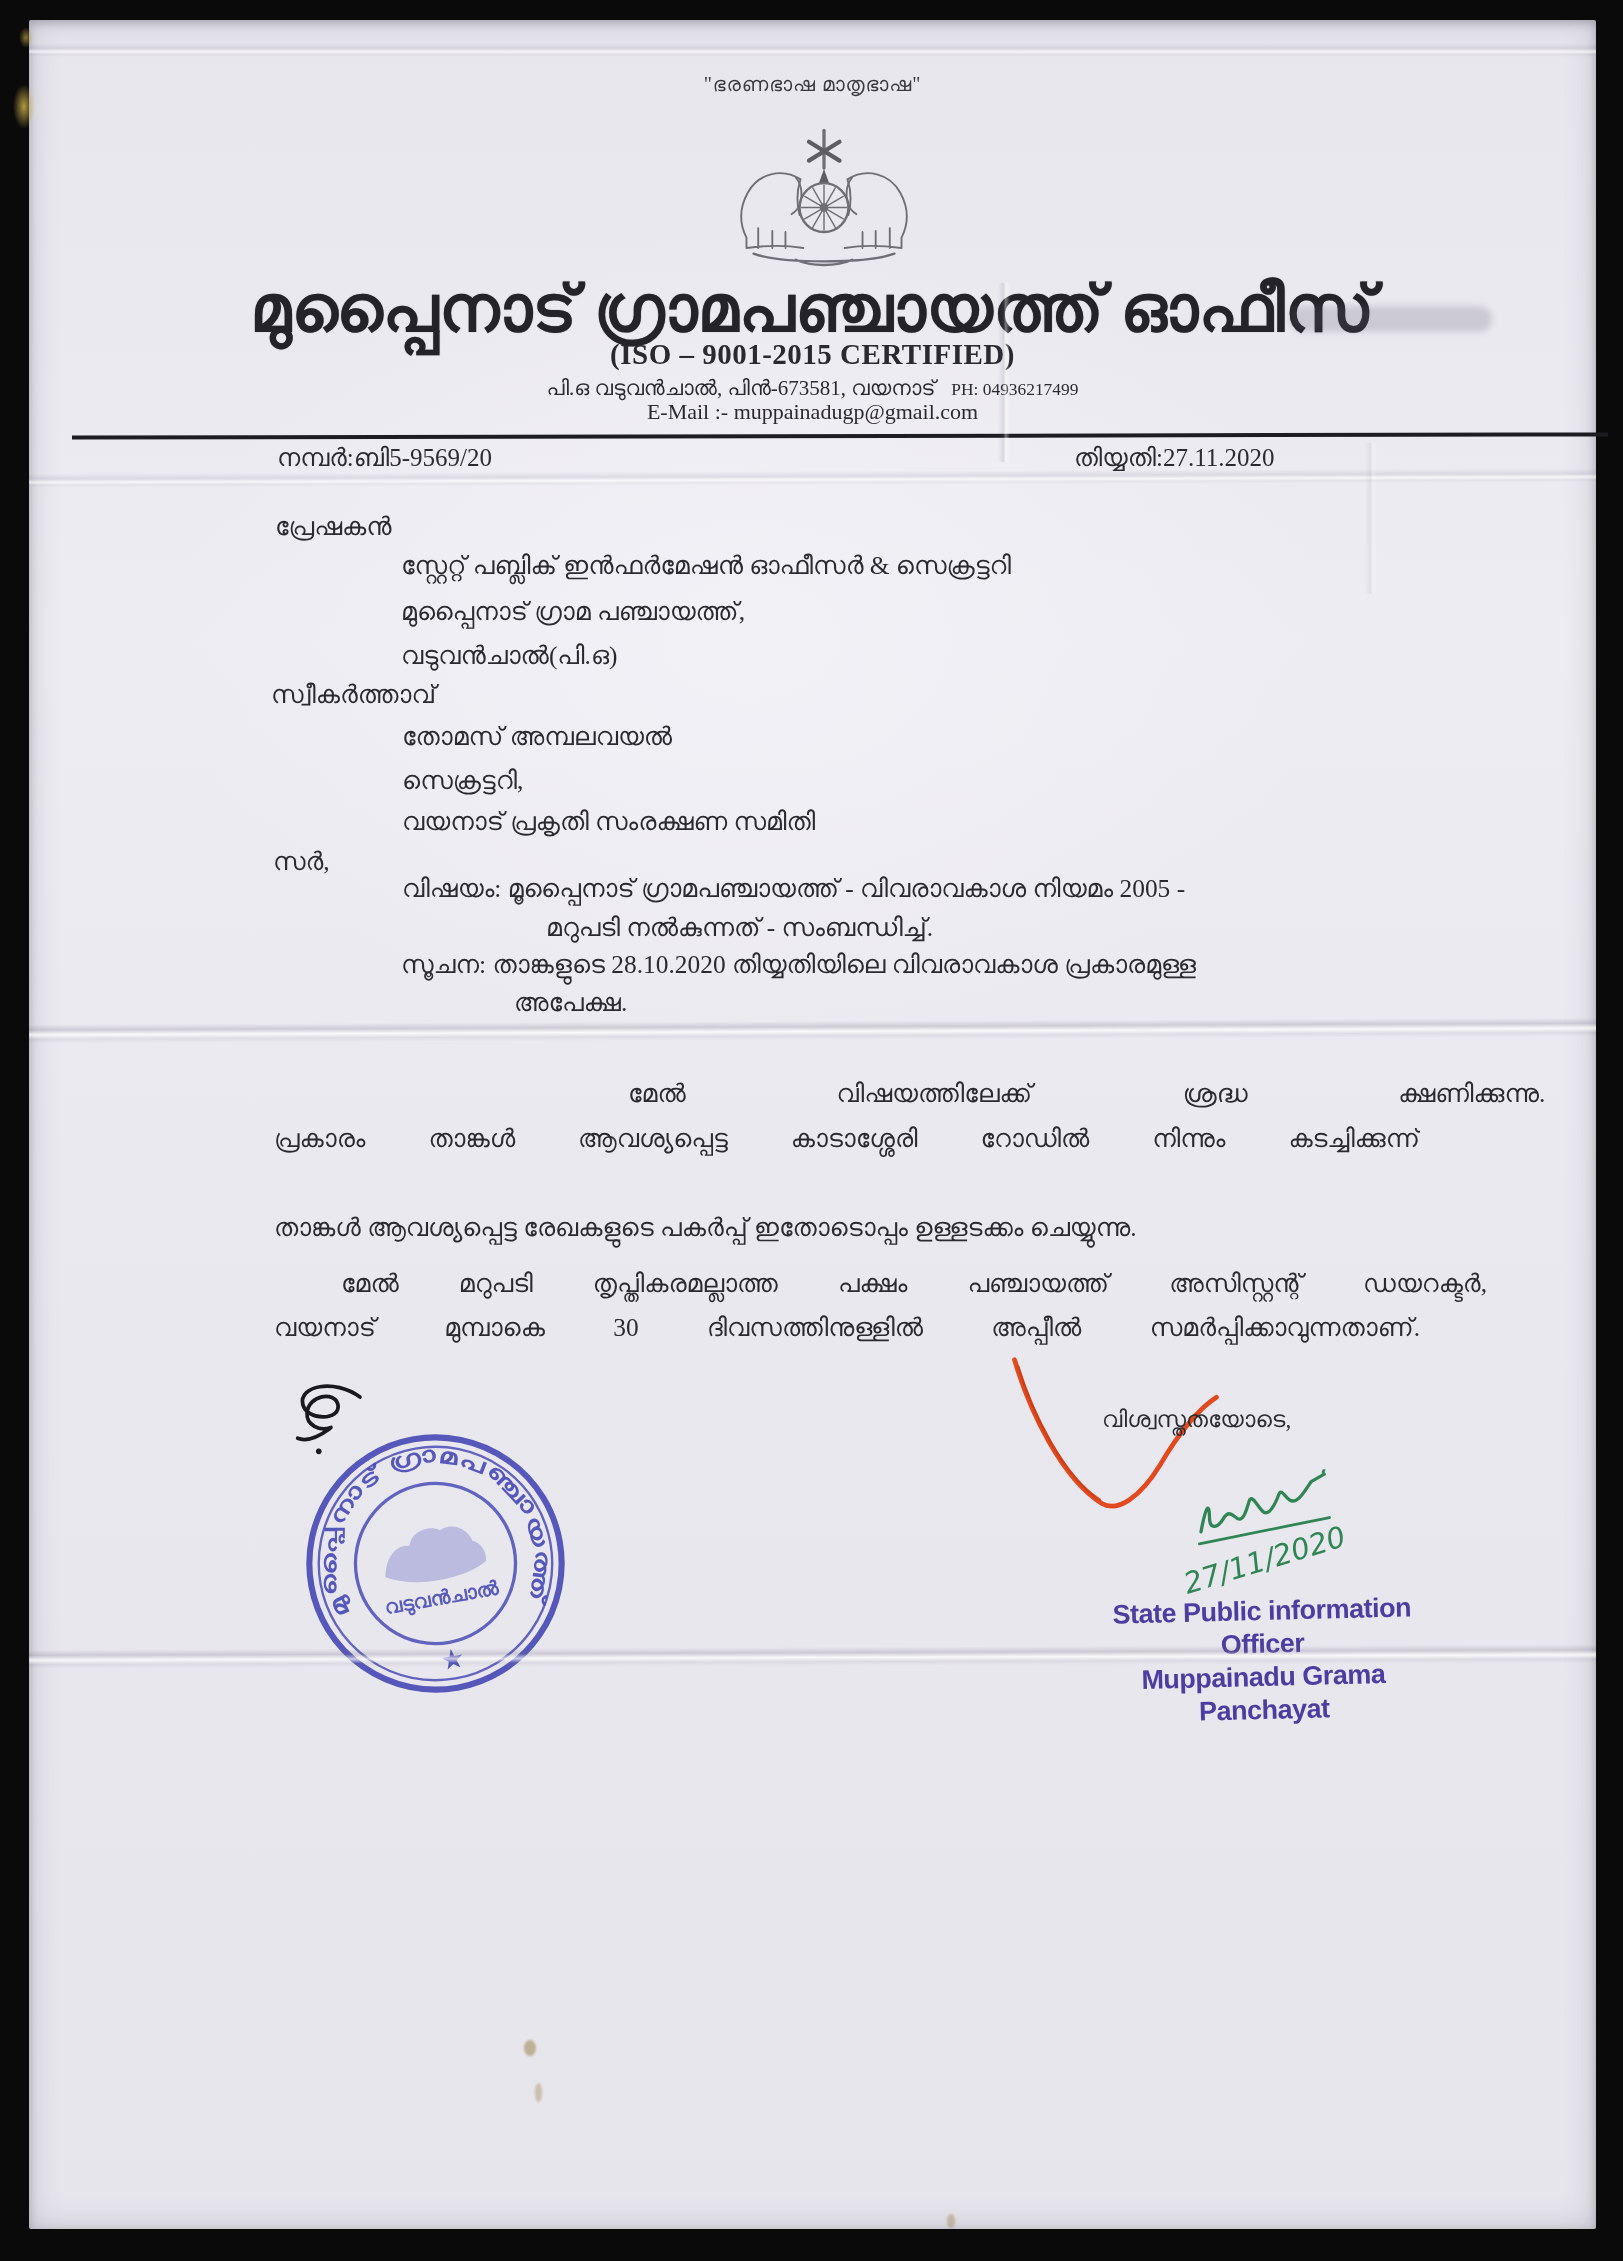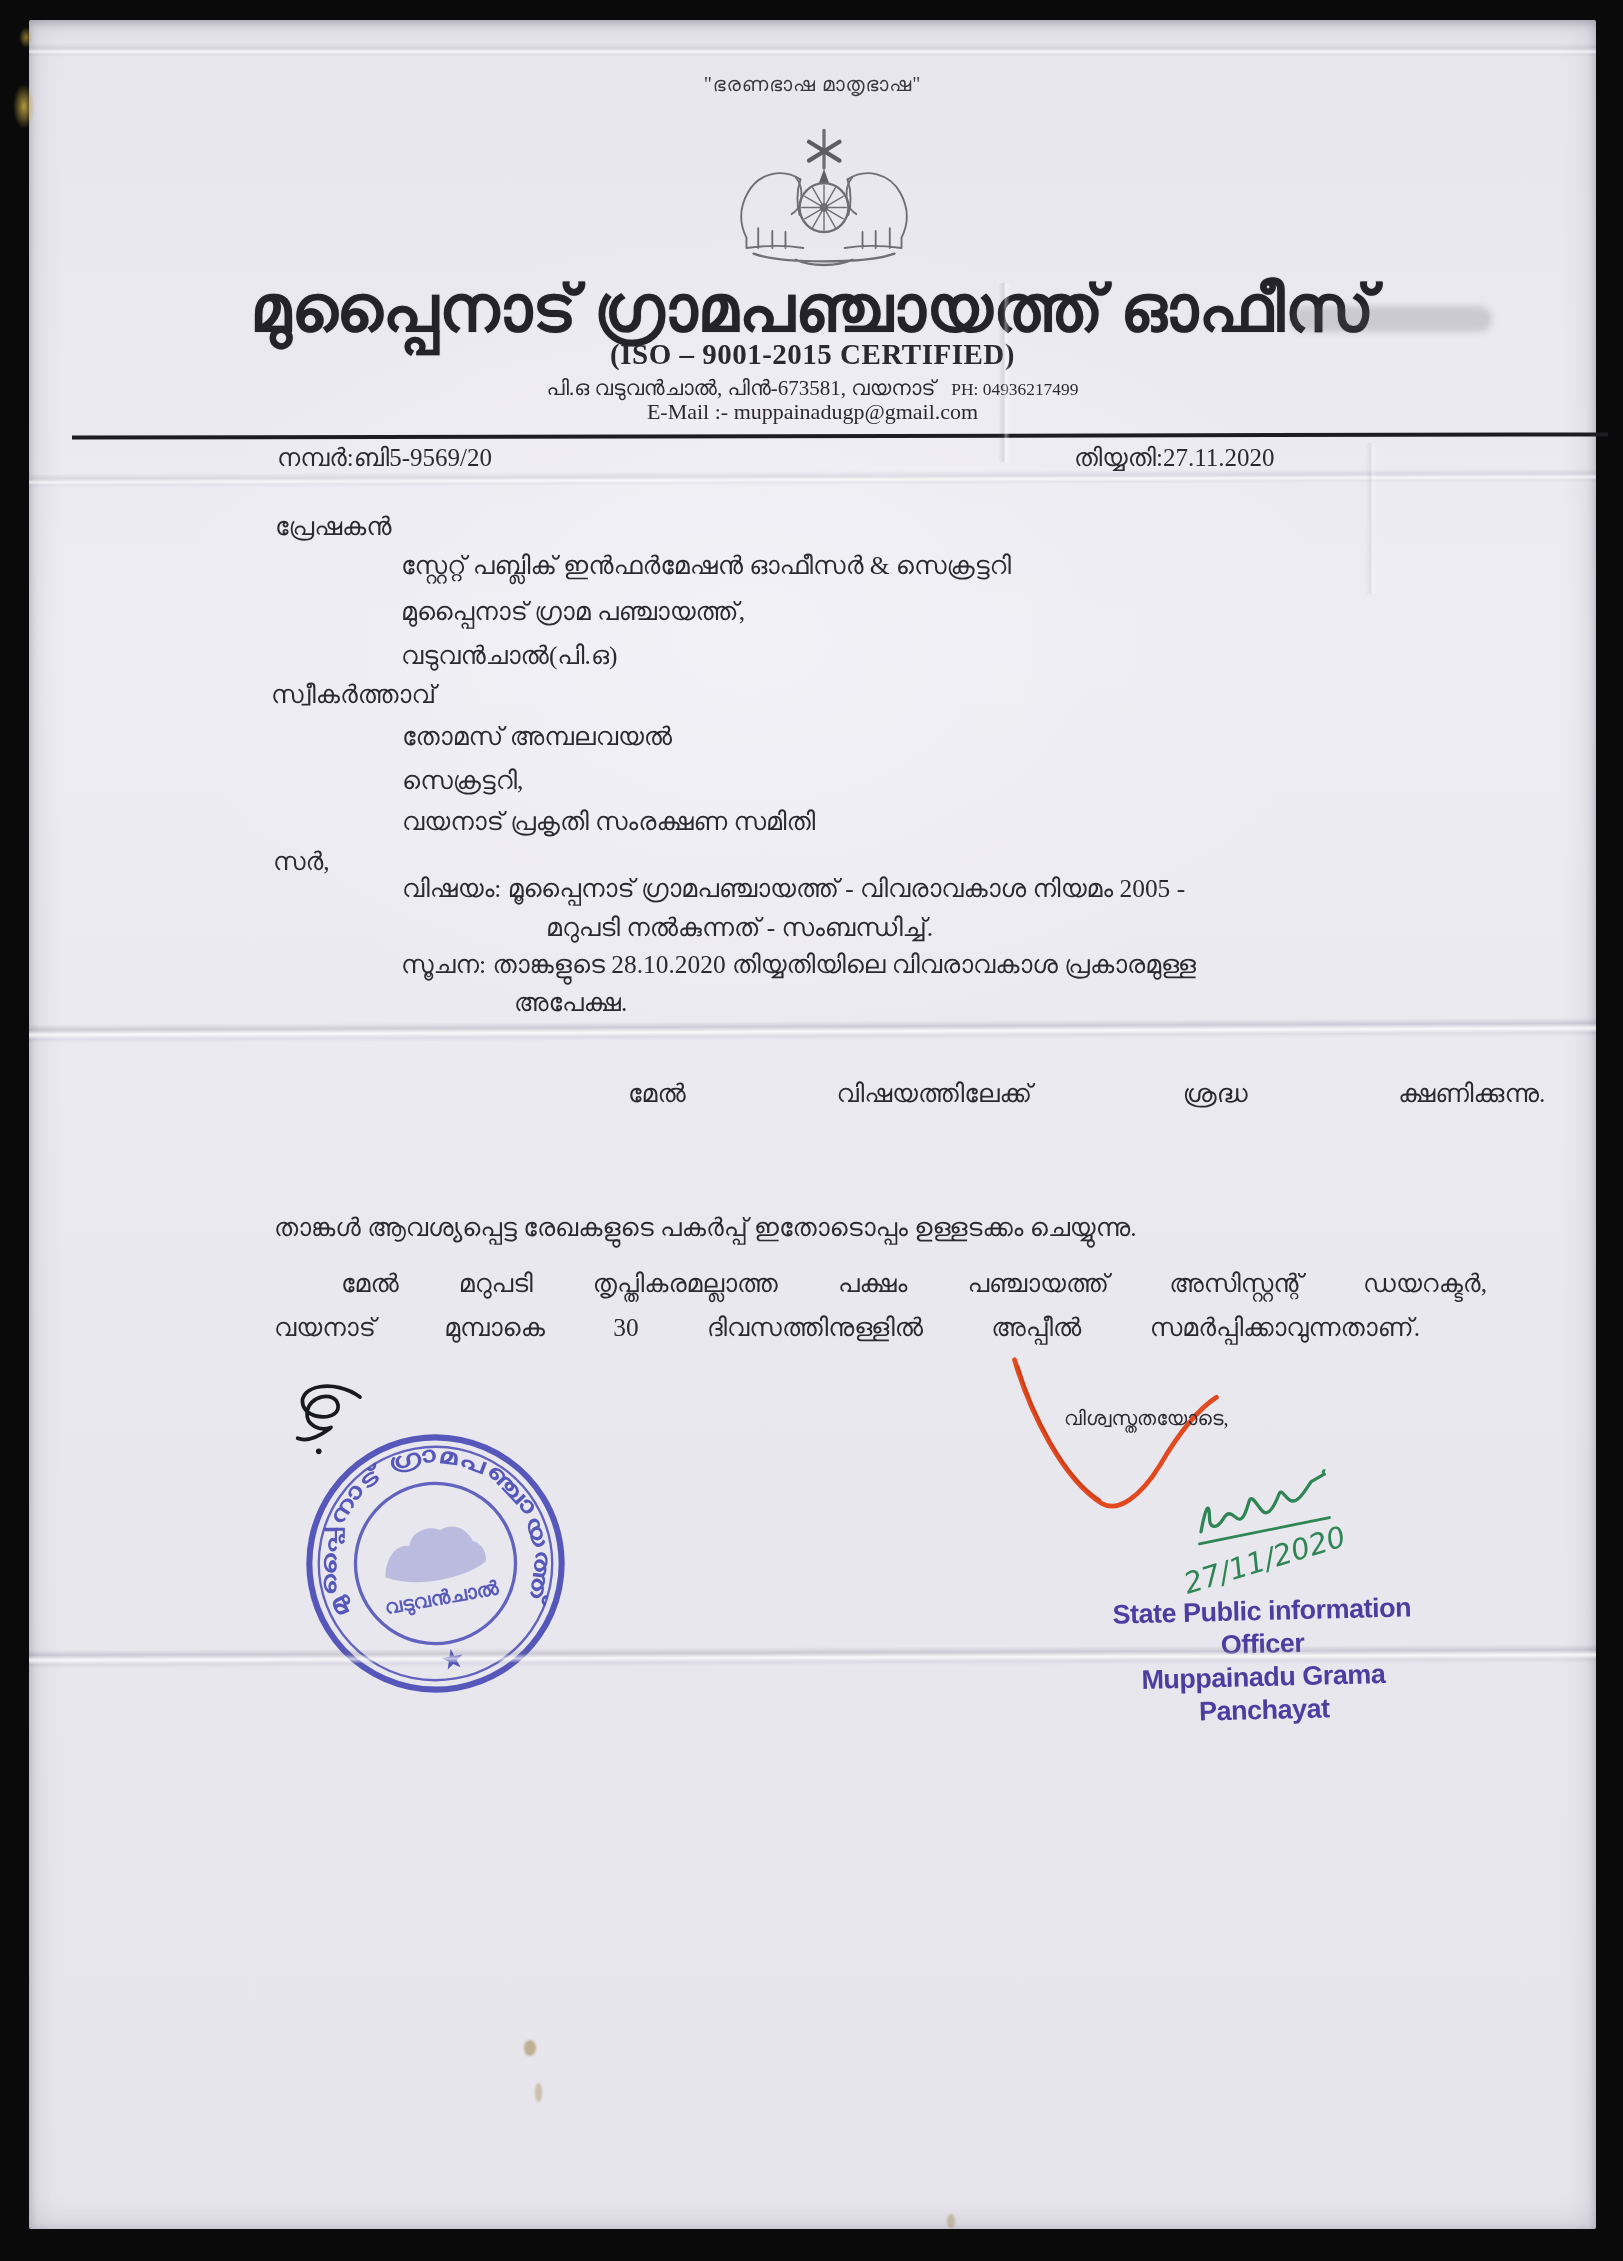--- a/index.html
+++ b/index.html
@@ -28,21 +28,21 @@
           background:rgba(95,92,105,.22);filter:blur(3.3px);}
   
   #motto{top:53px;font-size:20px;letter-spacing:0.9px;color:#3a3940;}
   #title{top:252px;font-size:65px;font-weight:bold;letter-spacing:0.5px;color:#242329;text-shadow:0 0 0.9px rgba(35,34,41,.55);}
   #iso{top:318px;font-size:29px;font-weight:bold;color:#2a2930;letter-spacing:0.5px;}
   #addr{top:356px;font-size:21px;}
   #addr .ph{font-size:17.4px;}
   #hdr-email{top:379px;font-size:22px;}
   #rule{position:absolute;left:43px;top:414px;width:1536px;height:4.2px;background:#1d1c21;transform:rotate(-0.12deg);}
   
-  #closing{left:1035px;top:1387px;font-size:20px;}
+  #closing{left:1073px;top:1387px;font-size:23px;}
   #green-date{position:absolute;left:1152px;top:1523px;font-size:29px;color:#2f8654;
               font-family:"DejaVu Sans",sans-serif;font-style:italic;transform:rotate(-17deg);}
   #designation{position:absolute;left:1048px;top:1575px;width:372px;text-align:center;
                color:#4e3da0;font-family:"Liberation Sans",sans-serif;font-weight:bold;
                font-size:27px;line-height:33px;transform:rotate(-1.4deg);letter-spacing:-0.5px;}
   .svgabs{position:absolute;}
 </style>
 </head>
 <body>
 
@@ -91,20 +91,21 @@
     <div class="line ml" style="left:373px;top:787px">വയനാട് പ്രകൃതി സംരക്ഷണ സമിതി</div>
 
     <div class="line ml" style="left:244px;top:827px">സർ,</div>
 
     <div class="line ml" style="left:373px;top:854px">വിഷയം: മൂപ്പൈനാട് ഗ്രാമപഞ്ചായത്ത് - വിവരാവകാശ നിയമം 2005  -</div>
     <div class="line ml" style="left:517px;top:893px">മറുപടി നൽകുന്നത് - സംബന്ധിച്ച്.</div>
     <div class="line ml" style="left:372px;top:930px">സൂചന: താങ്കളുടെ 28.10.2020 തിയ്യതിയിലെ വിവരാവകാശ പ്രകാരമുള്ള</div>
     <div class="line ml" style="left:485px;top:968px">അപേക്ഷ.</div>
 
     <div class="line ml just" style="left:245px;top:1059px;width:1146px;padding-left:354px">മേൽ വിഷയത്തിലേക്ക് ശ്രദ്ധ ക്ഷണിക്കുന്നു. സൂചന</div>
+    <div class="line ml just" style="left:245px;top:1104px;width:1146px">പ്രകാരം താങ്കൾ ആവശ്യപ്പെട്ട കാടാശ്ശേരി റോഡിൽ നിന്നും കടച്ചിക്കുന്ന്</div>
     <div class="line ml" style="left:245px;top:1193px">താങ്കൾ ആവശ്യപ്പെട്ട രേഖകളുടെ പകർപ്പ് ഇതോടൊപ്പം ഉള്ളടക്കം ചെയ്യുന്നു.</div>
 
     <div class="line ml just" style="left:245px;top:1249px;width:1146px;padding-left:67px">മേൽ മറുപടി തൃപ്തികരമല്ലാത്ത പക്ഷം പഞ്ചായത്ത് അസിസ്റ്റന്റ് ഡയറക്ടർ,</div>
     <div class="line ml just" style="left:245px;top:1293px;width:1146px">വയനാട് മുമ്പാകെ 30 ദിവസത്തിനുള്ളിൽ അപ്പീൽ സമർപ്പിക്കാവുന്നതാണ്.</div>
 
     <svg class="svgabs" style="left:242px;top:1360px" width="103" height="80" viewBox="0 0 220 170">
       <path d="M190,36 C135,-4 58,12 68,52 C77,88 150,86 143,52 C136,22 80,32 77,70 C75,96 104,110 128,101 M126,103 C100,122 74,131 57,124" stroke="#191920" stroke-width="8" fill="none" stroke-linecap="round"></path>
       <circle cx="102" cy="152" r="6" fill="#191920"></circle>
     </svg>
 

